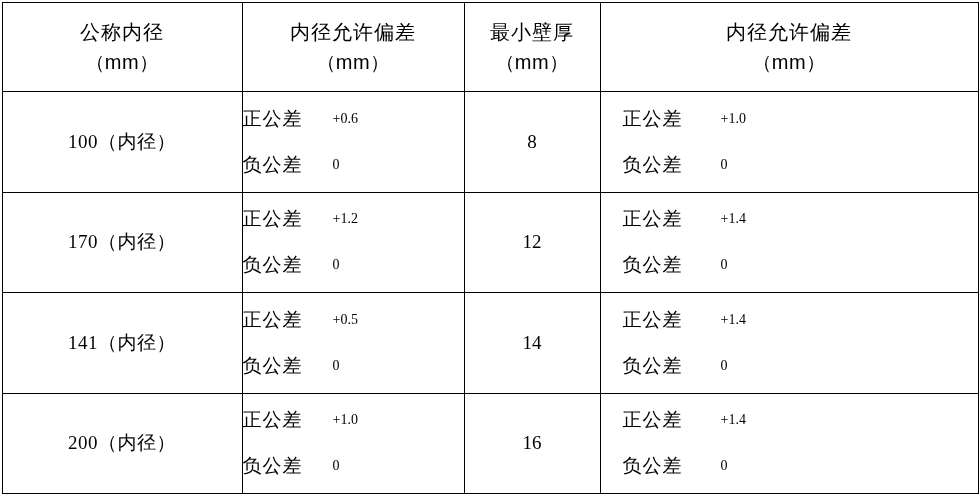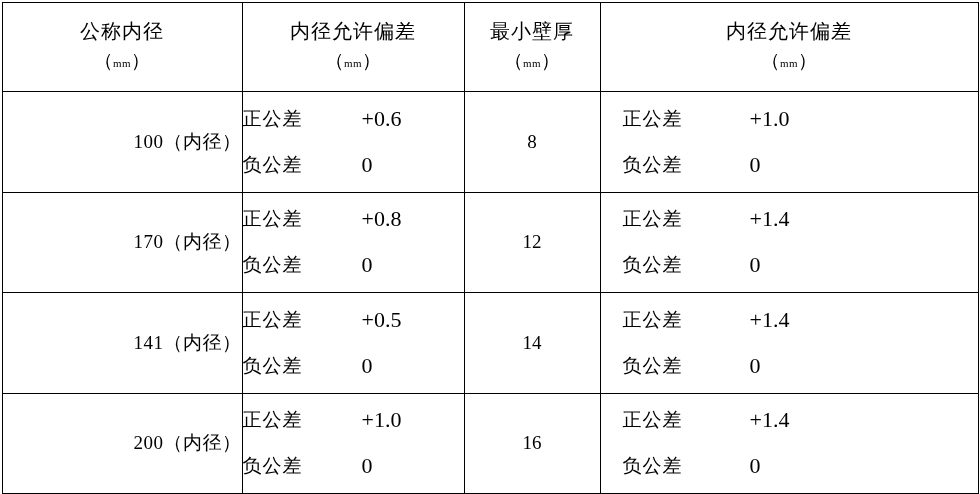--- a/index.html
+++ b/index.html
@@ -47,56 +47,55 @@
   .hdr-line1 {
     font-size: 20px;
     letter-spacing: 1px;
     line-height: 30px;
   }
   .hdr-line2 {
     font-size: 19px;
     line-height: 30px;
   }
   .hdr-line2 .unit {
-    font-family: Liberation Serif, serif;
-    font-size: 11px;
+    font-family: Liberation Sans, sans-serif;
+    font-size: 20px;
     letter-spacing: 0.5px;
   }
   tbody tr {
     height: 100px;
   }
   td.nominal {
-    text-align: right;
+    text-align: center;
     font-size: 19px;
     letter-spacing: 0.5px;
   }
   td.minwall {
     text-align: center;
     font-size: 19px;
   }
   td.tol {
     padding-left: 18px;
   }
   td.tol.wall {
     padding-left: 22px;
   }
   .tol-row {
     display: flex;
     align-items: flex-end;
     line-height: 46px;
     height: 46px;
-    gap: 29px;
   }
   .tol-label {
     font-size: 19px;
     letter-spacing: 1px;
     white-space: nowrap;
   }
   .tol-value {
-    font-size: 22px;
+    font-size: 14px;
     margin-left: 30px;
     white-space: nowrap;
   }
   td.tol.wall .tol-value {
     margin-left: 38px;
   }
 </style>
 </head>
 <body>
 
@@ -151,21 +150,21 @@
             <span class="tol-label">负公差</span>
             <span class="tol-value">0</span>
           </div>
         </td>
       </tr>
       <tr>
         <td class="nominal">170（内径）</td>
         <td class="tol">
           <div class="tol-row">
             <span class="tol-label">正公差</span>
-            <span class="tol-value">+0.8</span>
+            <span class="tol-value">+1.2</span>
           </div>
           <div class="tol-row">
             <span class="tol-label">负公差</span>
             <span class="tol-value">0</span>
           </div>
         </td>
         <td class="minwall">12</td>
         <td class="tol wall">
           <div class="tol-row">
             <span class="tol-label">正公差</span>

